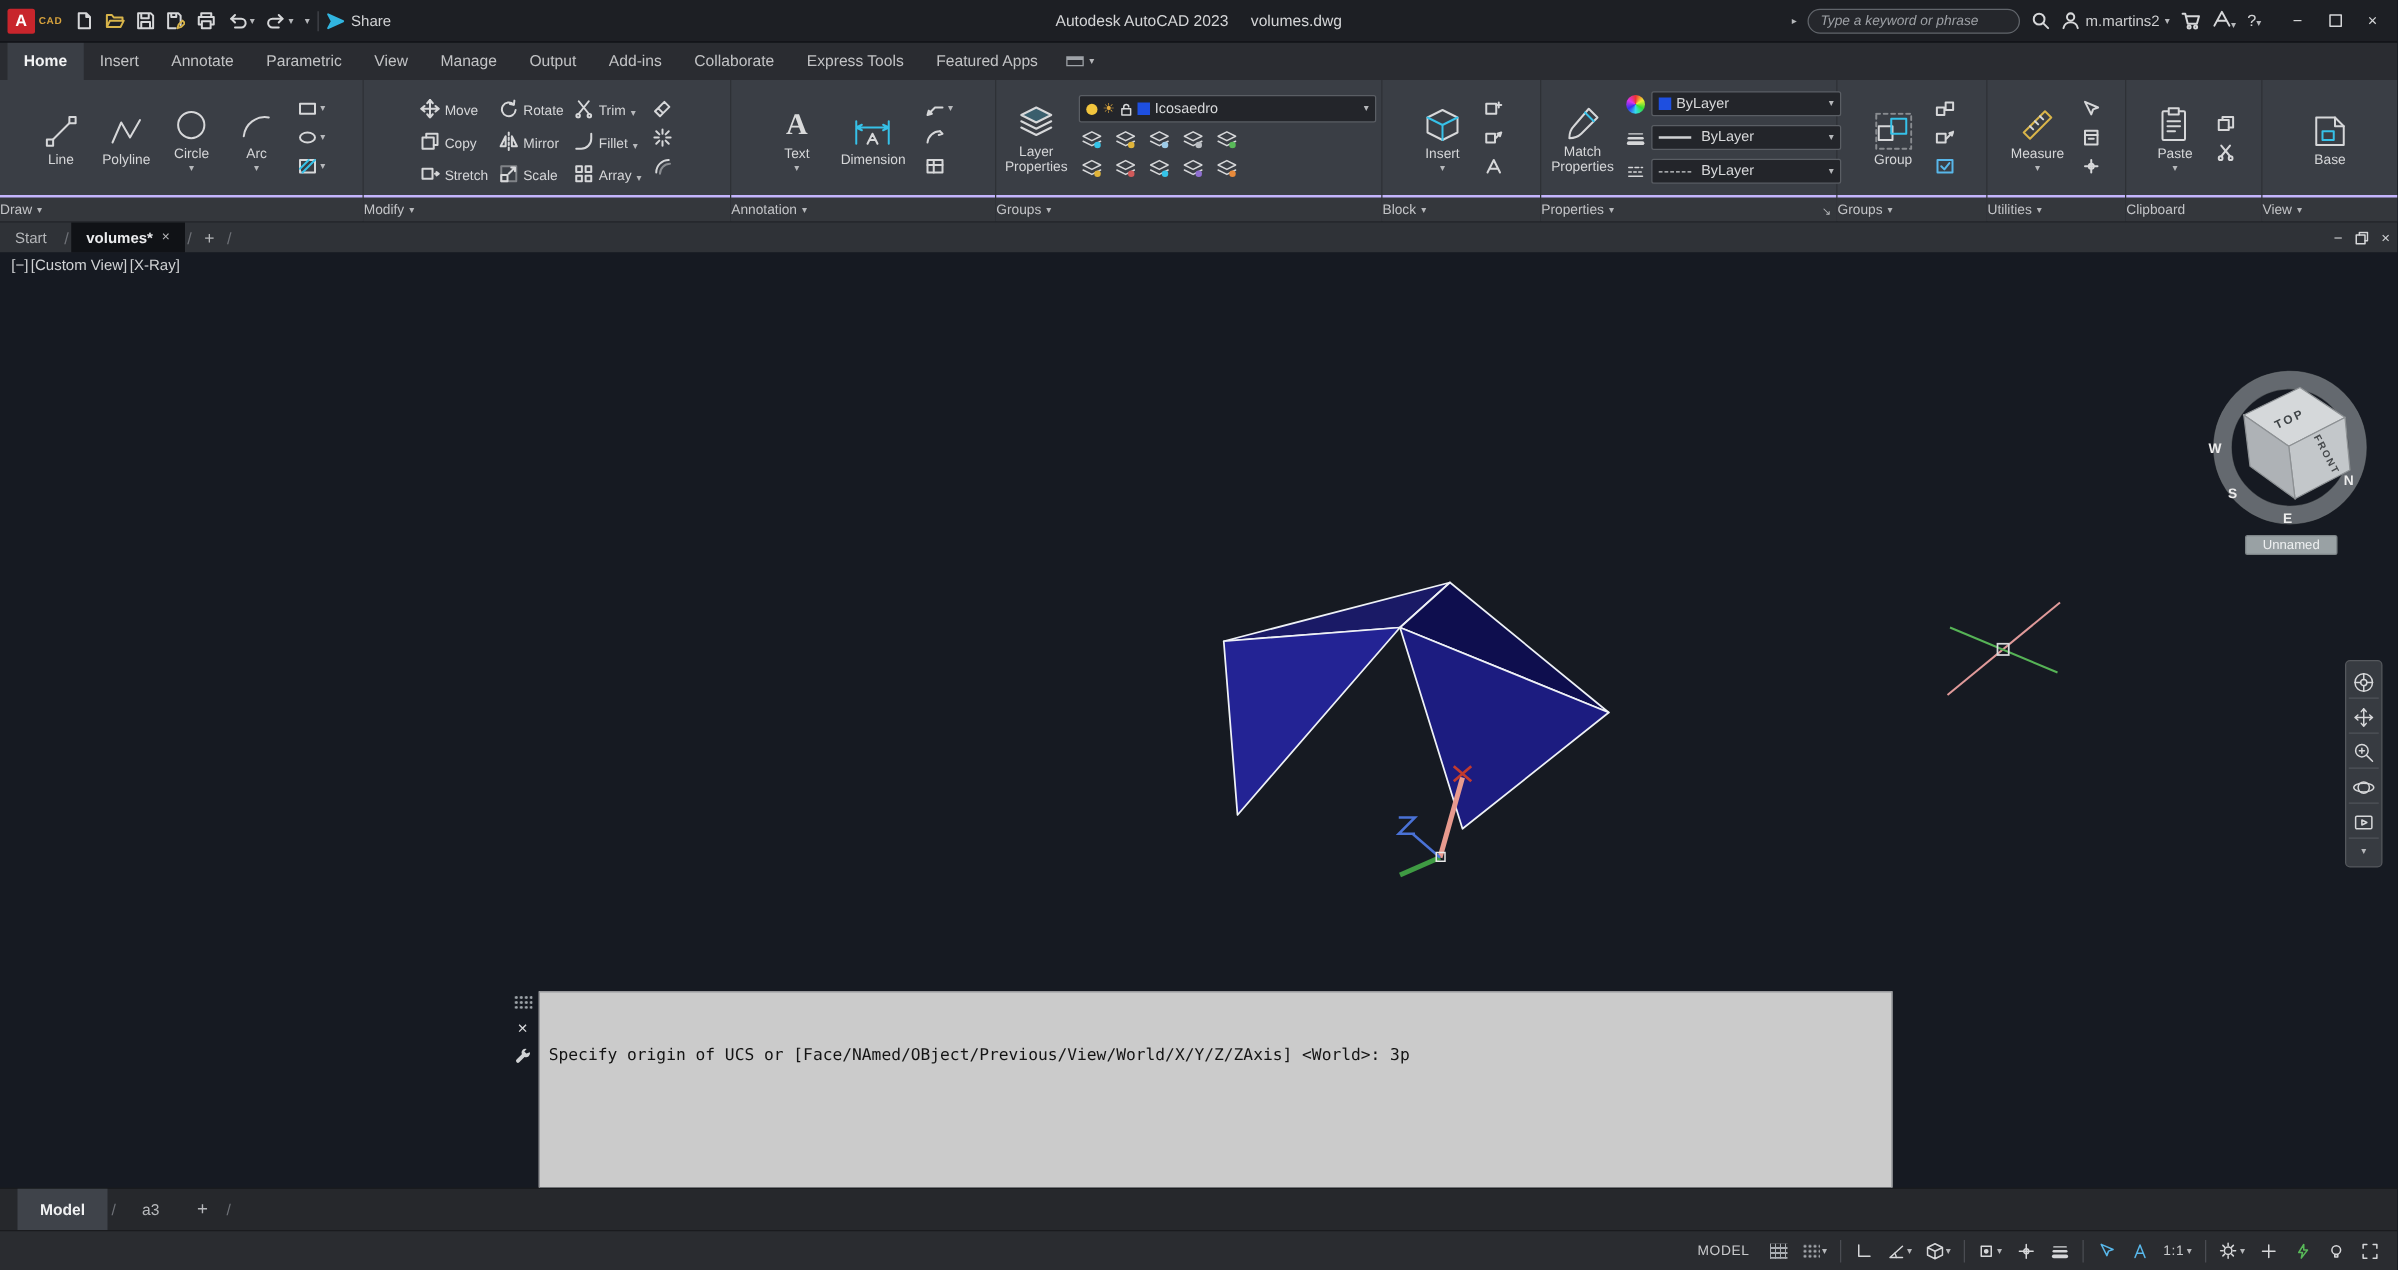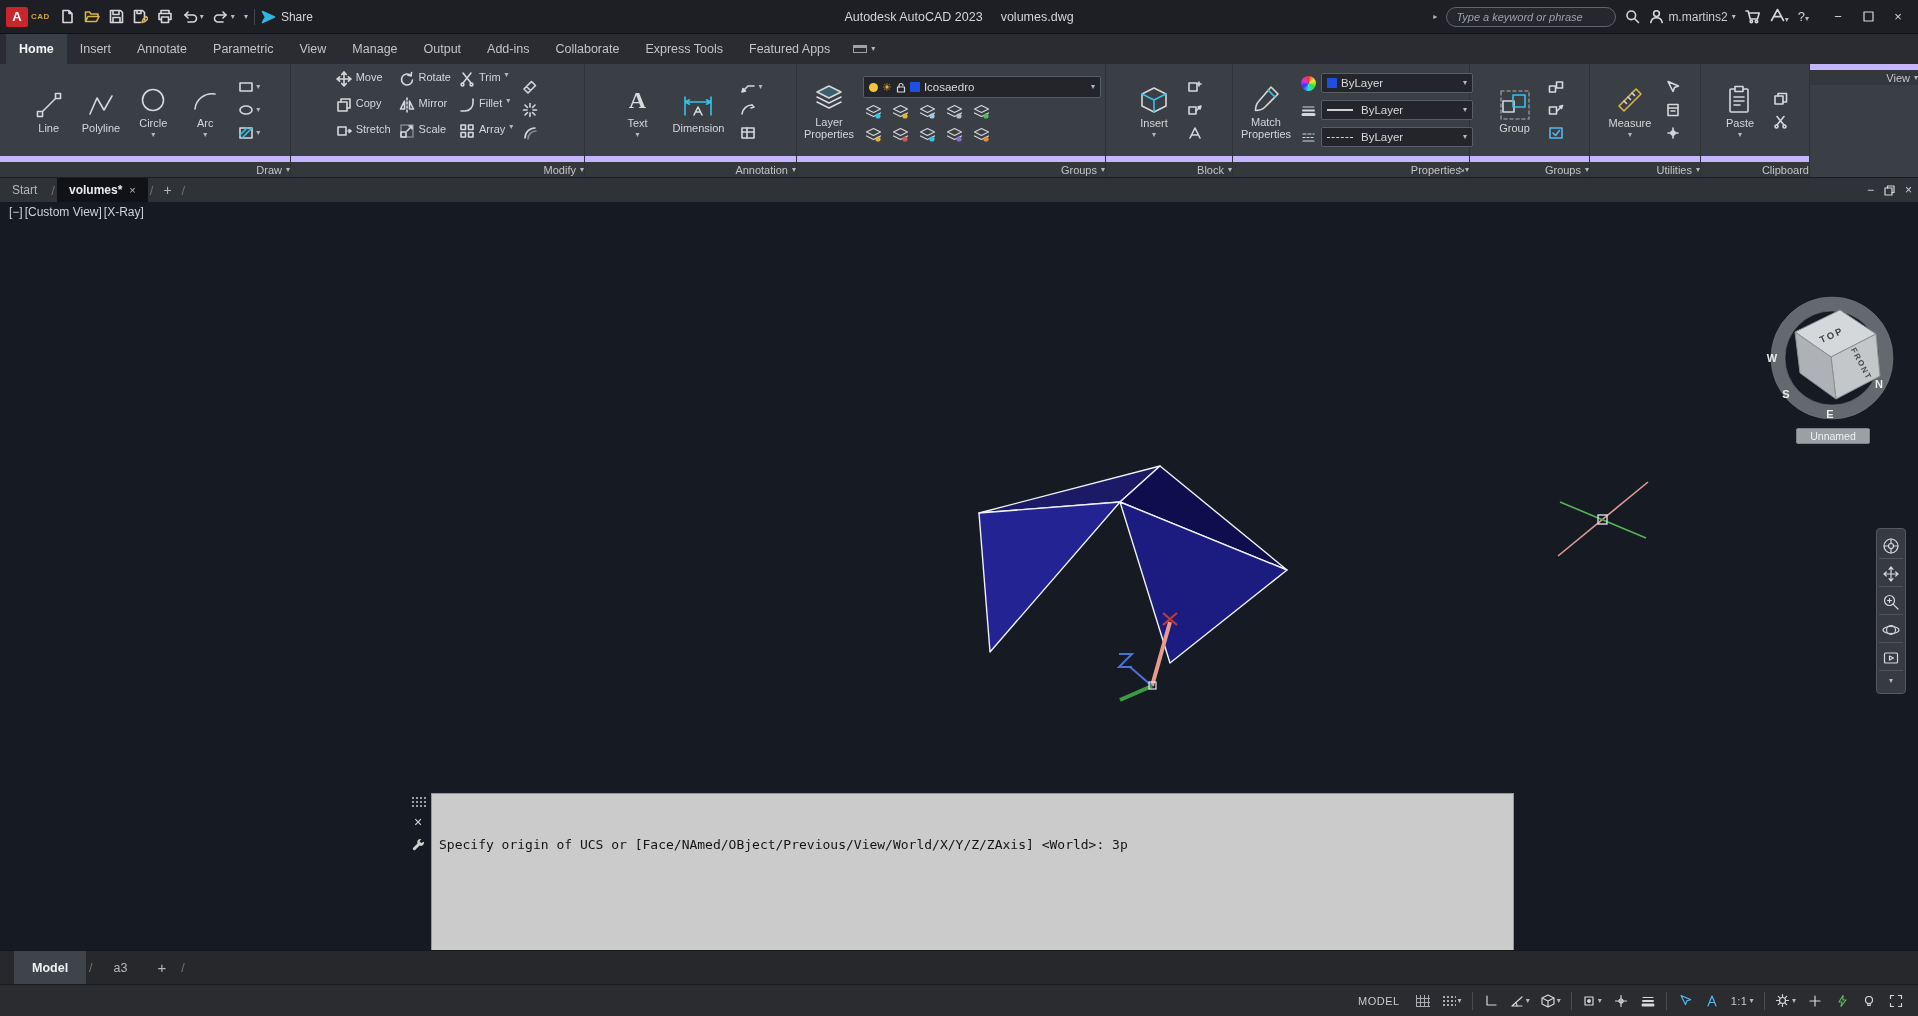--- a/index.html
+++ b/index.html
@@ -38,26 +38,26 @@
     font-size:12.5px;padding-left:6px;}
   .rtab{display:flex;align-items:center;padding:0 13px;cursor:default;white-space:nowrap;}
   .rtab.active{background:#3a3e45;color:#f2f3f4;font-weight:bold;}
   .rtab-toggle{display:flex;align-items:center;gap:4px;margin-left:10px;color:#b6b8bb;}
   .rtab-toggle .bar{width:14px;height:8px;border:1px solid #9fa3a8;border-top-width:3px;}
 
   
   .ribbon{flex:none;height:114px;background:#3a3e45;display:flex;border-bottom:1px solid #1b1d21;}
   .panel{display:flex;flex-direction:column;border-right:1px solid #2e3136;}
   .tools{flex:1;display:flex;align-items:center;padding:2px 4px;gap:2px;}
-  .plabel{flex:none;height:21px;display:flex;align-items:center;justify-content:flex-end;gap:4px;
-    font-size:11px;color:#c3c4c7;background:#34373c;border-top:6px solid #c4b5fd;position:relative;}
+  .plabel{flex:none;height:21px;display:flex;align-items:center;justify-content:flex-start;gap:4px;
+    font-size:11px;color:#c3c4c7;background:#34373c;border-top:2px solid #c4b5fd;position:relative;}
   .bigbtn{display:flex;flex-direction:column;align-items:center;justify-content:flex-start;
     gap:2px;padding:3px 4px 0;min-width:46px;color:#d5d6d8;font-size:11px;text-align:center;line-height:12px;}
   .smallcol{display:flex;flex-direction:column;justify-content:center;gap:3px;padding:0 2px;}
-  .smallbtn{display:flex;align-items:flex-start;gap:4px;font-size:11px;color:#d5d6d8;height:24px;padding:0 3px;}
+  .smallbtn{display:flex;align-items:flex-end;gap:4px;font-size:11px;color:#d5d6d8;height:24px;padding:0 3px;}
   .iconbtn{display:flex;align-items:center;gap:2px;height:20px;padding:0 2px;}
   .mod-grid{display:grid;grid-template-rows:repeat(3,26px);grid-auto-flow:column;column-gap:2px;align-content:center;}
   .txt-icon{font-size:24px;font-weight:bold;color:#d9dadb;line-height:30px;font-family:"Liberation Serif",serif;}
   .ddl{display:flex;align-items:center;gap:4px;background:#23252a;border:1px solid #5a5e64;height:22px;
     padding:0 5px;font-size:11.5px;color:#d8d9db;border-radius:2px;}
   .ddl .dcaret{margin-left:auto;}
   .swatch{width:10px;height:10px;background:#1e4fe0;flex:none;}
   .bulb{width:9px;height:9px;border-radius:50%;background:#f2c53d;flex:none;}
   .sun{color:#e0a93f;font-size:11px;line-height:11px;}
   .lw-line{display:inline-block;width:26px;height:0;border-top:2px solid #cfd1d3;margin-right:4px;}
@@ -735,20 +735,30 @@
               </svg>
             </span>
         </div>
       </div>
       <div class="plabel">
           <span>Clipboard</span>
         </div>
     </section>
 
     <section class="panel" style="flex:1;border-right:none;">
+      <div class="tools" style="justify-content:center;">
+        <div class="bigbtn">
+          <svg class="si" width="30" height="30" viewBox="0 0 30 30">
+              <path d="M4 4 h15 l7 7 v15 H4 Z"></path>
+              <path d="M19 4 v7 h7"></path>
+              <rect x="9" y="15" width="9" height="7" stroke="#36c1e8"></rect>
+            </svg>
+          <span>Base</span>
+        </div>
+      </div>
       <div class="plabel">
           <span>View</span>
           <span class="caret">▾</span>
         </div>
     </section>
   </div>
 
   <div class="filetabs">
     <span class="ftab">
         <span>Start</span>

